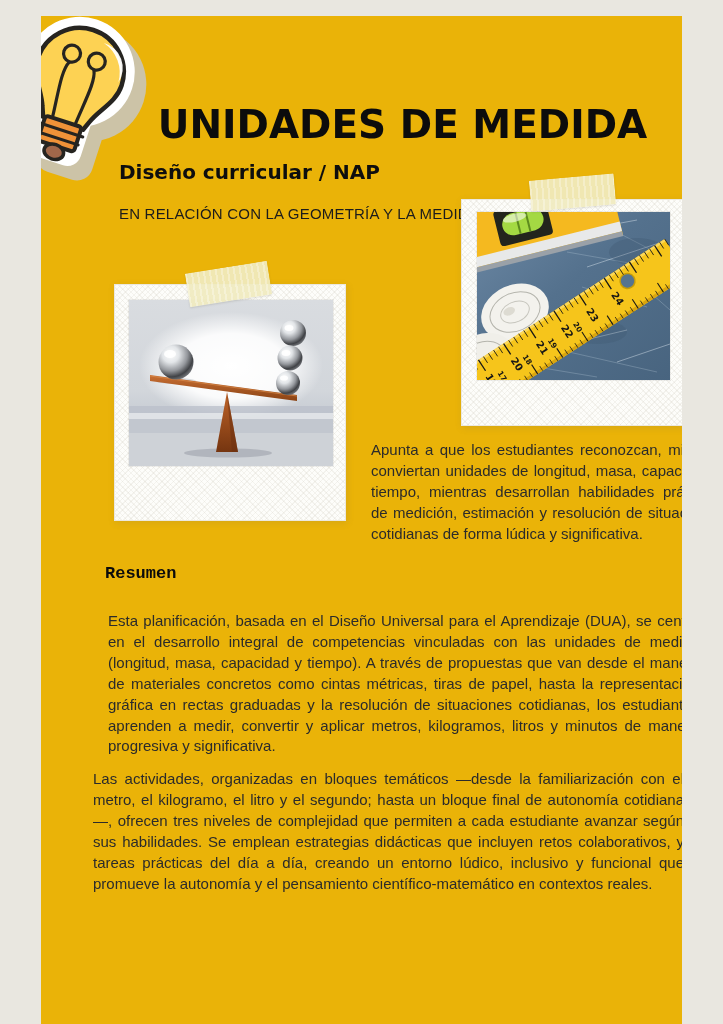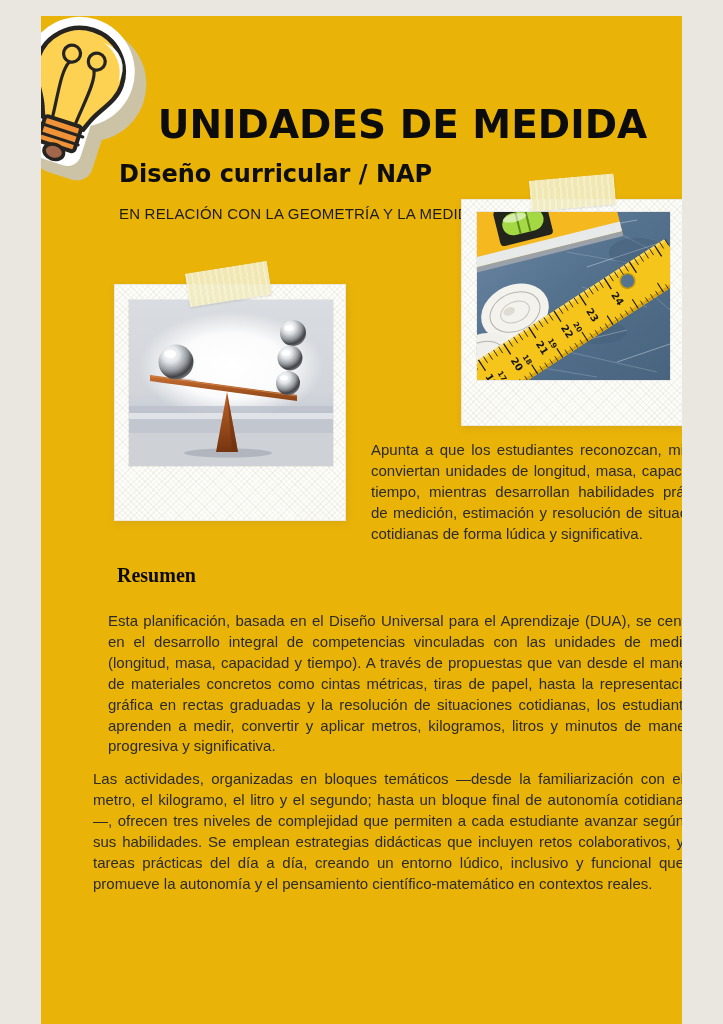--- a/index.html
+++ b/index.html
@@ -10,31 +10,31 @@
     font-family:"Liberation Sans", sans-serif; color:#272727;
   }
   
   .title {
     position:absolute; top:86px; left:0; width:723px; text-align:center;
     font-family:"DejaVu Sans", sans-serif; font-weight:800; font-size:39px;
     letter-spacing:0; color:#0c0c0c;
   }
   .subtitle {
     position:absolute; top:144px; left:78px;
-    font-family:"DejaVu Sans", sans-serif; font-weight:700; font-size:24px;
+    font-family:"DejaVu Sans", sans-serif; font-weight:700; font-size:20px;
     color:#0e0e0e;
     text-align:right;
   }
   .tagline {
     position:absolute; top:189px; left:78px;
     font-size:15px; letter-spacing:.2px; color:#1c1c1c;
   }
   .resumen-h {
-    position:absolute; top:548px; left:76px;
-    font-family:Liberation Serif, serif; font-weight:800; font-size:20px;
+    position:absolute; top:548px; left:64px;
+    font-family:Liberation Mono, monospace; font-weight:800; font-size:17px;
     color:#0c0c0c;
   }
   
   .para { position:absolute; font-size:15px; line-height:20.9px; text-align:justify; color:#2b2b2b; }
   .intro { top:424px; left:330px; width:352px; }
   .p1 { top:595px; left:67px; width:591px; }
   .p2 { top:753px; left:52px; width:591px; }
   
   .polaroid {
     position:absolute; background:#fdfdfa;

